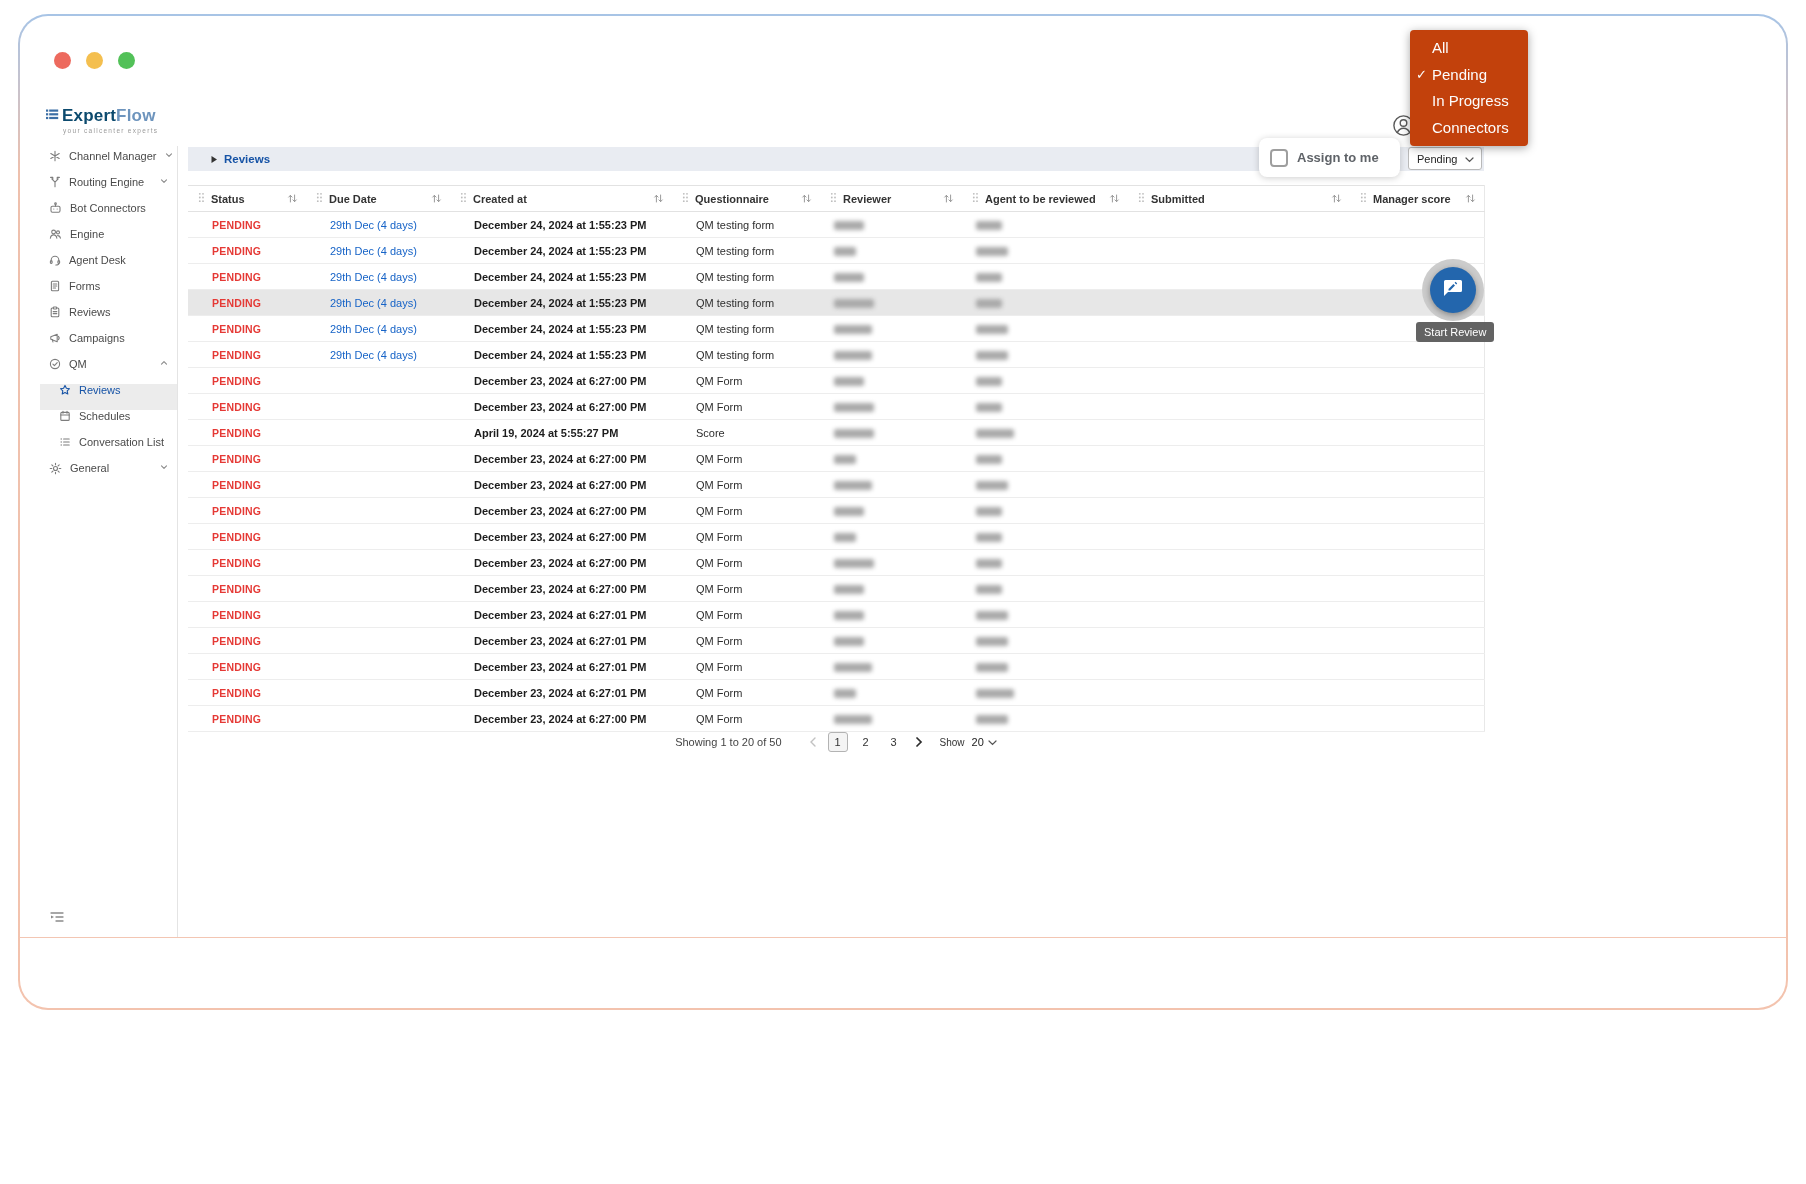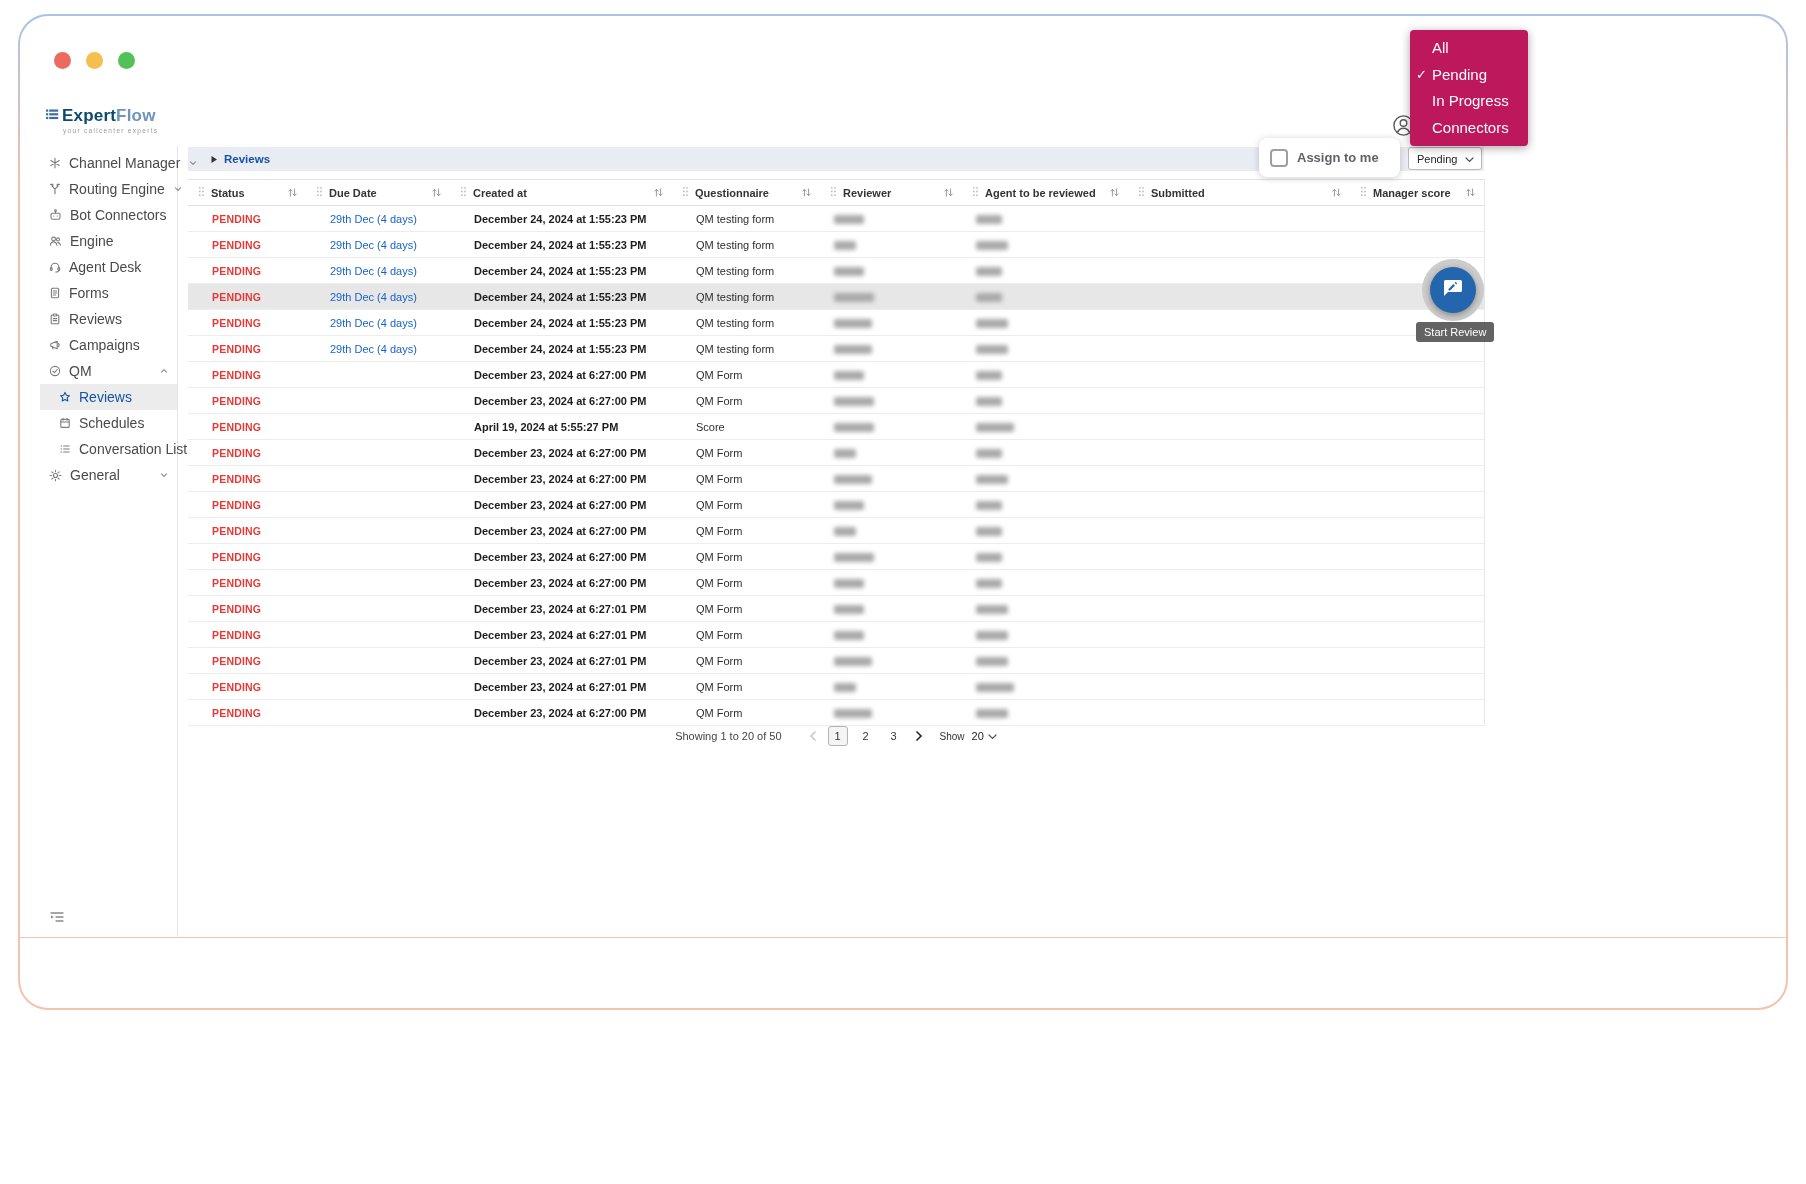--- a/index.html
+++ b/index.html
@@ -19,34 +19,34 @@
   .logo-row{display:flex;align-items:center;gap:3px}
   .logo-text{font-size:17px;font-weight:700;letter-spacing:.2px}
   .logo-text .lp{color:#0c4a6e}.logo-text .ls{color:#6d94bd}
   .tagline{font-size:6.5px;color:#9a9a9a;letter-spacing:1.3px;margin-top:1px;padding-left:17px;text-transform:lowercase}
 
   .avatar{position:absolute;left:1372px;top:98px;width:23px;height:23px;cursor:pointer}
 
   
   .content{position:absolute;left:0;top:130px;right:0;height:792px;border-bottom:1px solid #f3c6b3;display:flex;background:#fff}
   .sidebar{width:158px;border-right:1px solid #e4e4e4;padding-top:4px;position:relative;flex:0 0 158px}
-  .sb-item{margin-left:20px;height:26px;display:flex;align-items:center;gap:8px;padding:0 8px 0 9px;font-size:14px;color:#4a4a4a;cursor:pointer;white-space:nowrap}
+  .sb-item{margin-left:20px;height:26px;display:flex;gap:8px;padding:0 8px 0 9px;font-size:11px;color:#4a4a4a;cursor:pointer;white-space:nowrap}
   .sb-item .ic{display:inline-flex;color:#7d7d7d;flex:0 0 auto}
   .sb-item .chev{margin-left:auto;color:#8a8a8a}
   .sb-item.sub{padding-left:19px}
   .sb-item.active{background:#ececec;color:#1653a6}
   .sb-item.active .ic{color:#1653a6}
   .sidebar-collapse{position:absolute;left:30px;bottom:10px;cursor:pointer}
 
   .main{flex:0 0 1296px;width:1296px;margin-left:10px}
   .crumb-bar{height:24px;background:#e9ecf2;display:flex;align-items:center;padding-left:22px;margin-top:1px}
   .crumb-arrow{display:inline-flex;margin-right:6px}
   .crumb-label{font-size:11.5px;font-weight:700;color:#1653a6;cursor:pointer}
 
-  table.reviews-table{width:100%;border-collapse:collapse;table-layout:fixed;margin-top:8px}
+  table.reviews-table{width:100%;border-collapse:collapse;table-layout:fixed;margin-top:14px}
   .reviews-table th{height:26px;border-top:1px solid #e2e2e2;border-bottom:1px solid #e2e2e2;font-size:11px;font-weight:700;
        color:#333;text-align:left;padding:0 24px 0 10px;position:relative;white-space:nowrap}
   .reviews-table th:last-child,.reviews-table td:last-child{border-right:1px solid #e8e8e8}
   .th-inner{display:inline-flex;align-items:center;gap:6px}
   .sort{position:absolute;right:8px;top:7px;cursor:pointer;display:inline-flex}
   .reviews-table td{height:26px;border-bottom:1px solid #ededed;font-size:11px;color:#2e2e2e;padding:0 6px 0 24px;white-space:nowrap;overflow:hidden}
   .reviews-table tr.hl td{background:#e7e7e7}
   td.c-status{color:#e53935;font-weight:700;font-size:10.5px;letter-spacing:.2px}
   td.c-due{color:#1663c7}
   td.c-created{font-weight:600;color:#1d1d1d}
@@ -56,21 +56,21 @@
   .pagination{display:flex;align-items:center;justify-content:center;gap:7px;font-size:11px;color:#555}
   .pg-summary{margin-right:16px;color:#444}
   .pg-prev,.pg-next{display:inline-flex;align-items:center;cursor:pointer;padding:0 4px}
   .pg-pages{display:inline-flex;gap:8px}
   .page-btn{min-width:20px;height:20px;display:inline-flex;align-items:center;justify-content:center;border-radius:3px;cursor:pointer;color:#333}
   .page-btn.active{border:1px solid #b3b3b3;background:#f4f4f4}
   .pg-show{font-size:10px;color:#333;margin-left:6px}
   .pg-size{display:inline-flex;align-items:center;gap:4px;cursor:pointer;color:#222;font-size:11px}
 
   
-  .filter-menu{position:absolute;left:1390px;top:14px;width:118px;background:#be185d;border-radius:4px;
+  .filter-menu{position:absolute;left:1390px;top:14px;width:118px;background:#c2410c;border-radius:4px;
         box-shadow:0 2px 10px rgba(0,0,0,.35);padding:5px 0;z-index:40}
   .filter-option{height:26.5px;line-height:26.5px;color:#fdfdfd;font-size:15px;padding-left:22px;position:relative;cursor:pointer;white-space:nowrap}
   .filter-option .check{position:absolute;left:6px;font-size:13px}
 
   .assign-card{position:absolute;left:1239px;top:122px;width:141px;height:39px;background:#fff;border-radius:8px;
         box-shadow:0 1px 7px rgba(0,0,0,.2);display:flex;align-items:center;gap:9px;padding:0 11px;z-index:30}
   .checkbox{width:18px;height:18px;border:2px solid #9e9e9e;border-radius:4px;background:#fff;cursor:pointer;flex:0 0 auto}
   .assign-label{font-size:13px;font-weight:700;color:#5f6368;white-space:nowrap}
 
   .status-select{position:absolute;left:1388px;top:131px;width:74px;height:23px;background:#fff;border:1px solid #b9b9b9;

